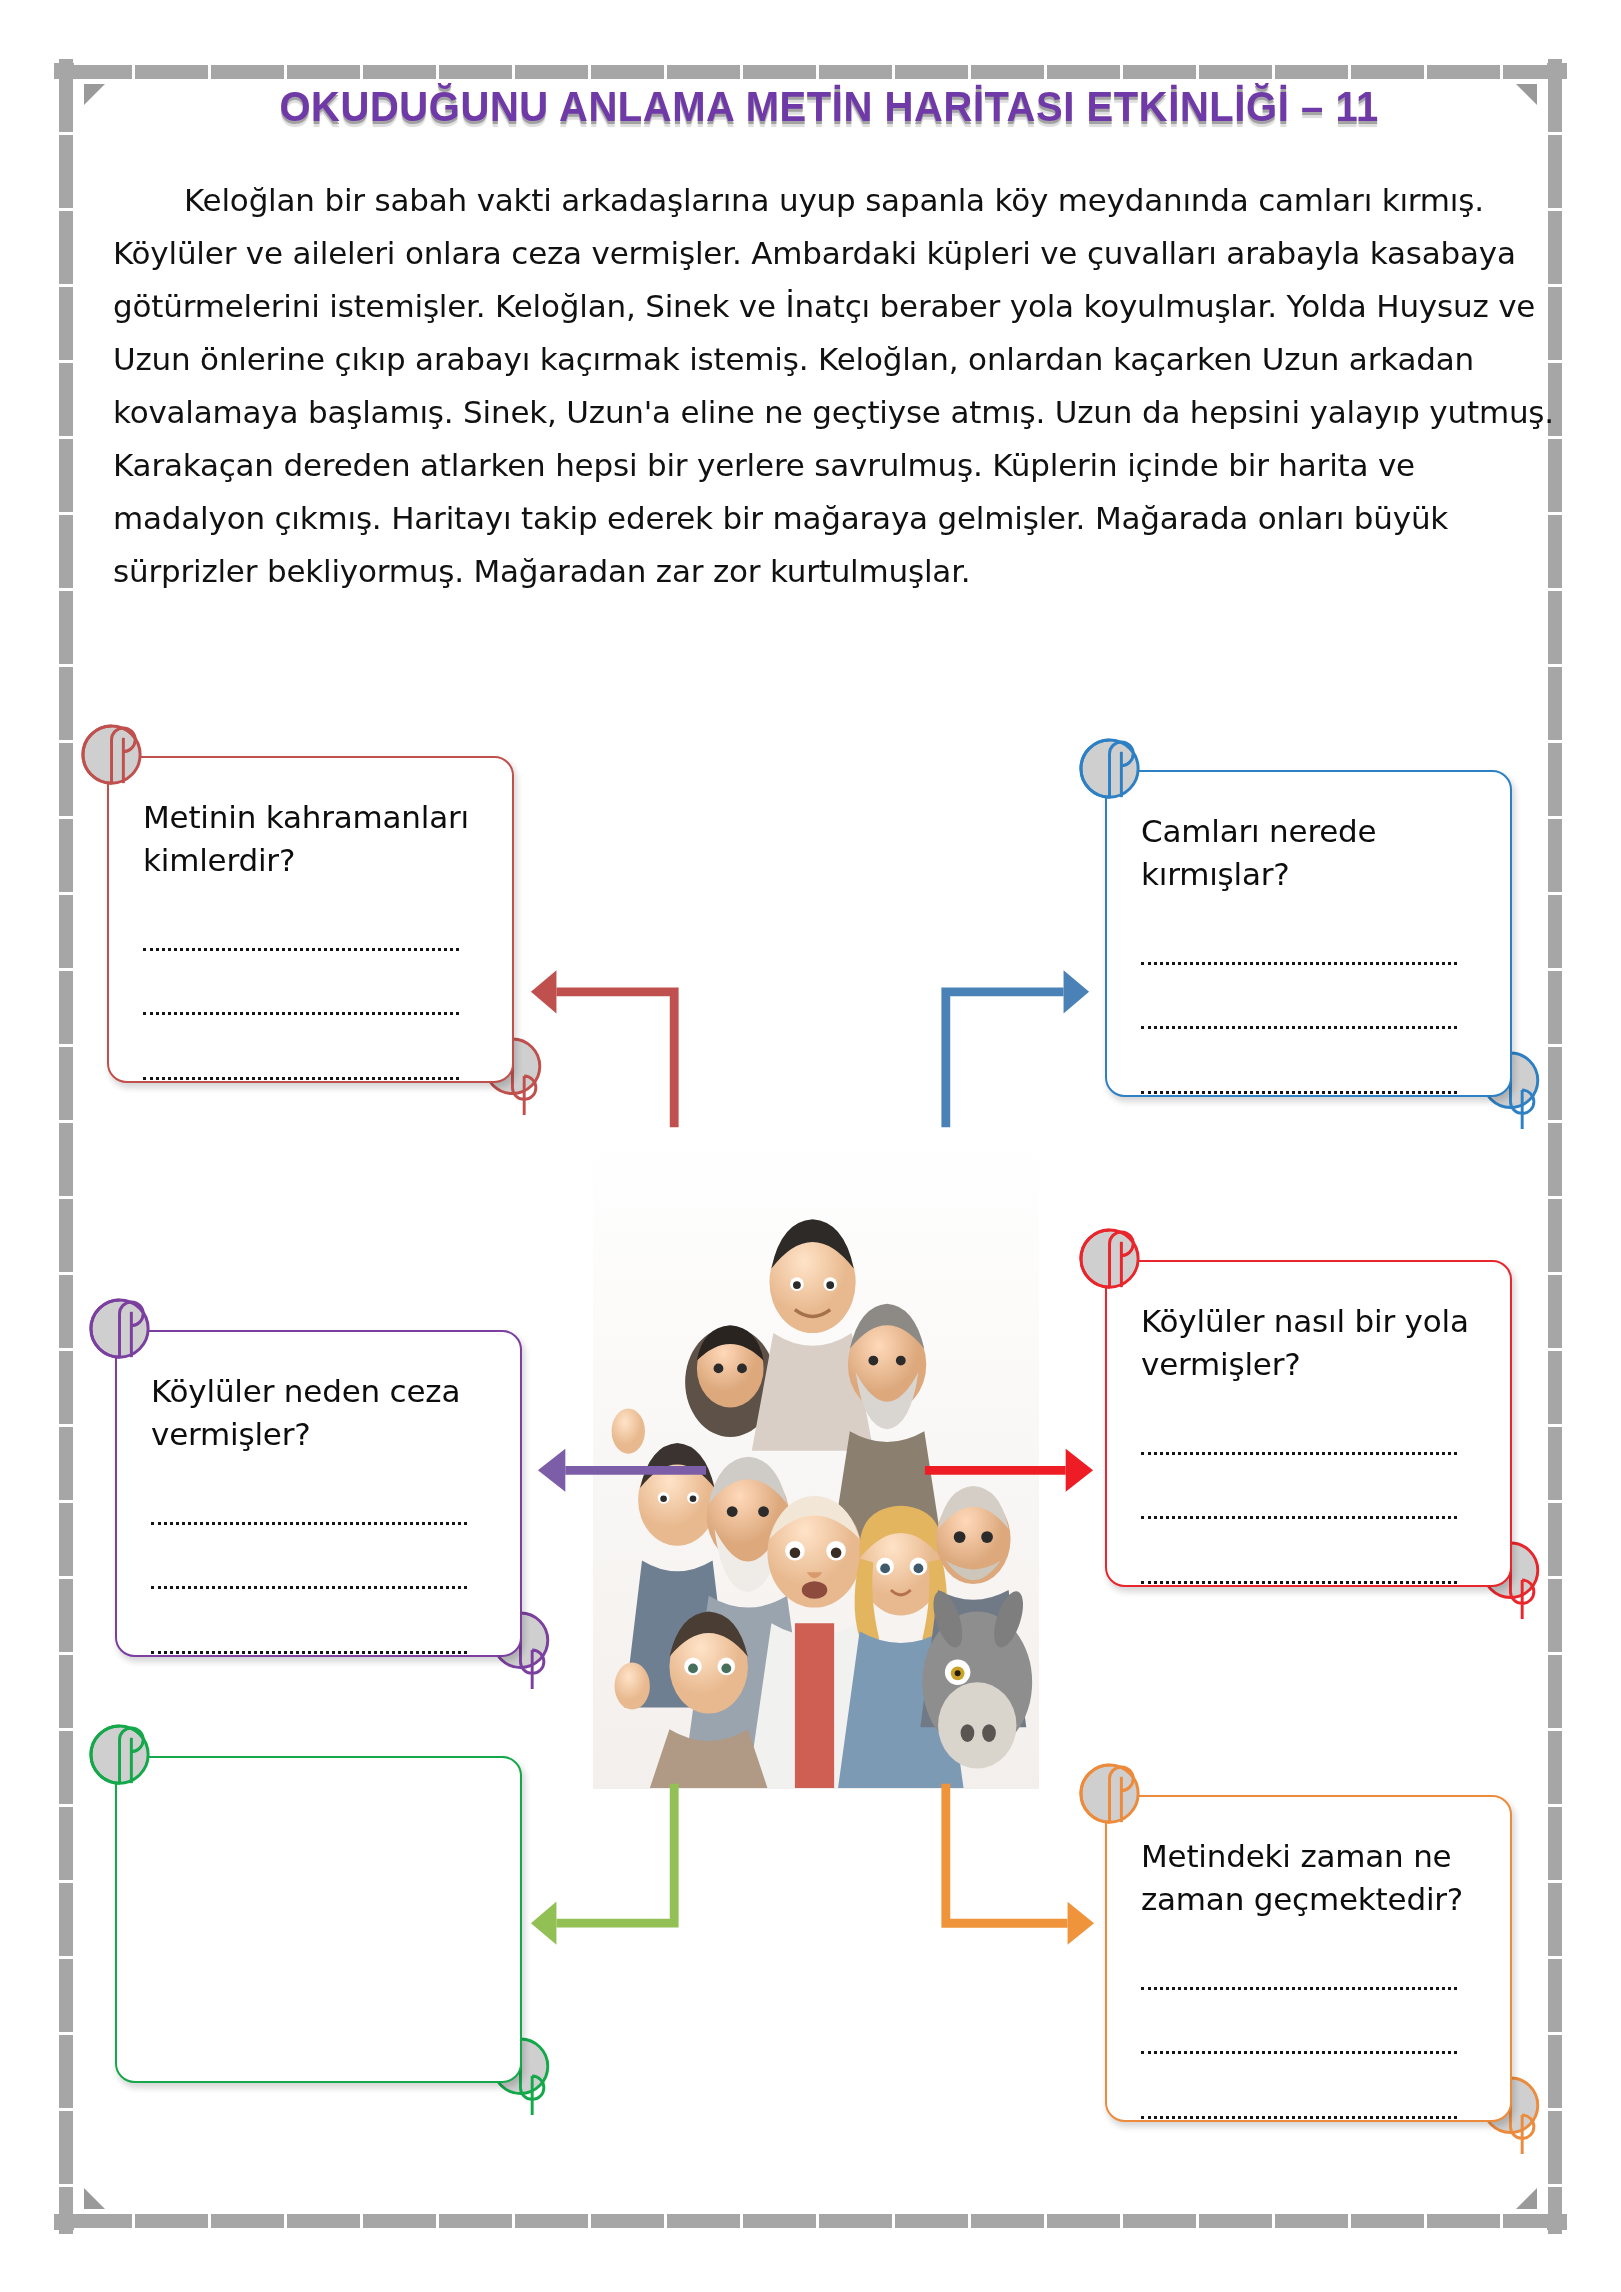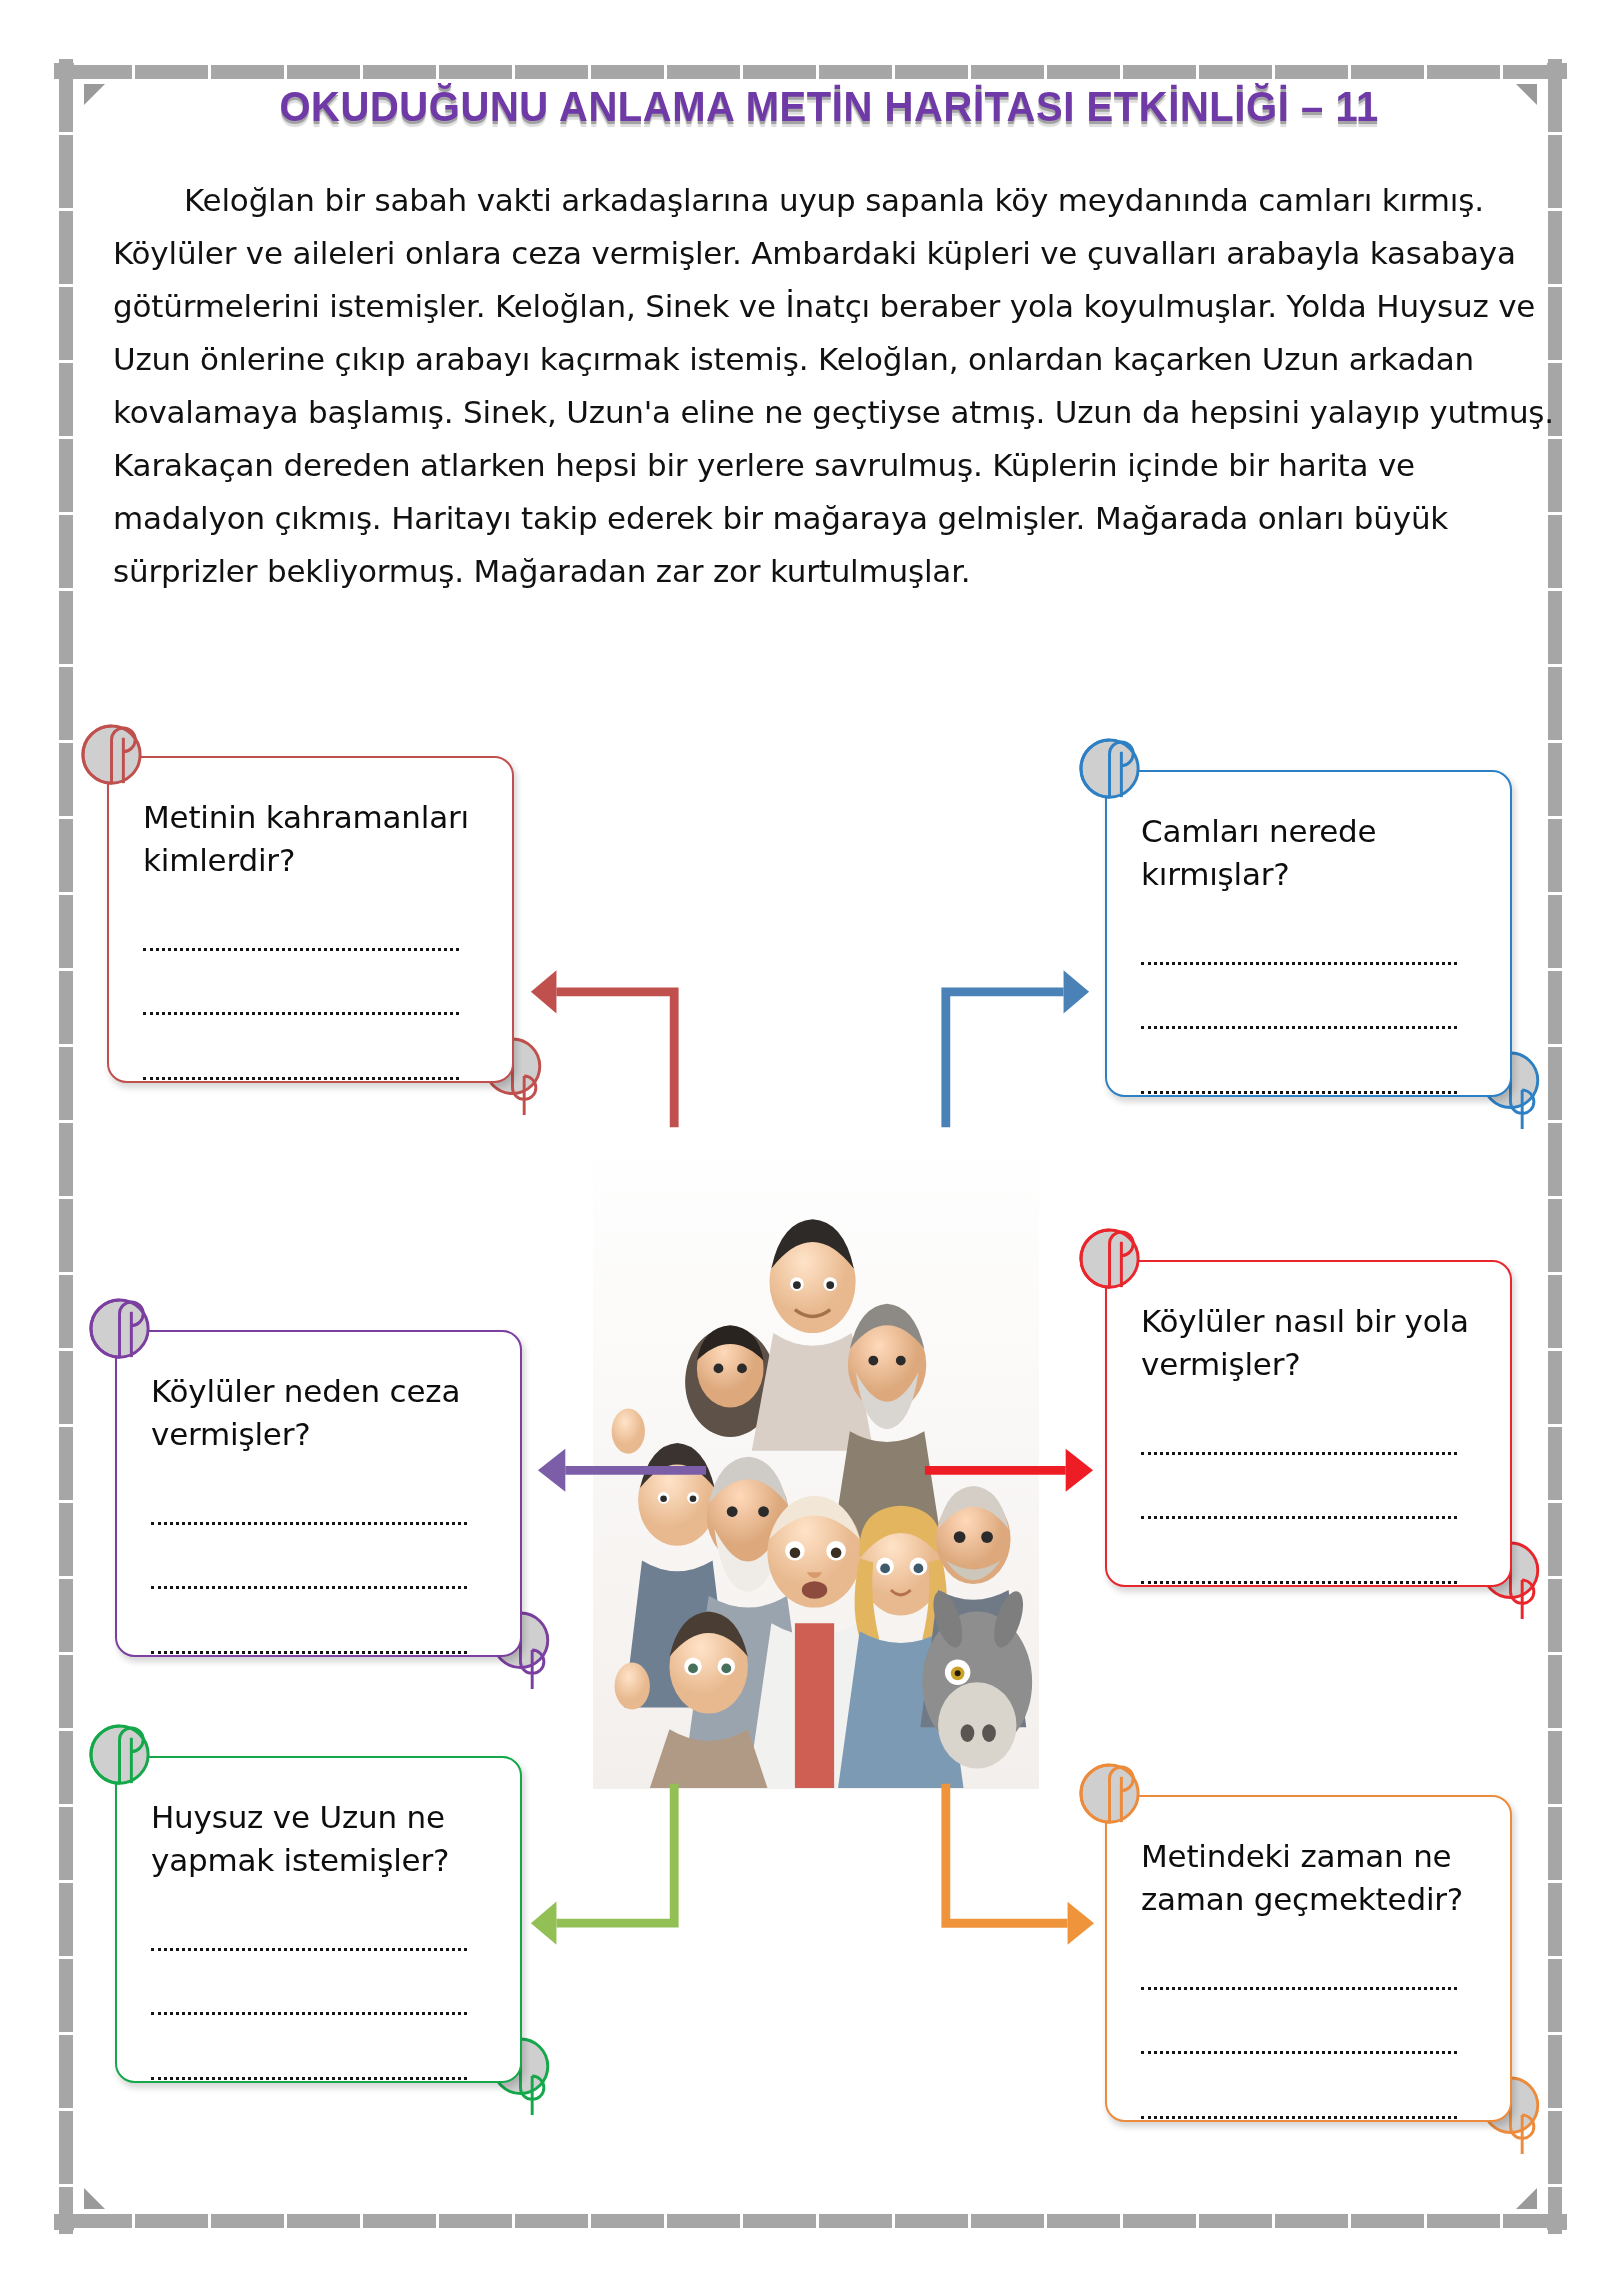--- a/index.html
+++ b/index.html
@@ -364,29 +364,20 @@
           <path d="M34 61 a29 29 0 0 1 0 -58 M34 61 l0 -44 a12 12 0 1 1 12 12" fill="none" stroke="#14A84A" stroke-width="3"></path>
           <path d="M46 15 l0 46" stroke="#14A84A" stroke-width="3" fill="none"></path>
         </svg>
     </div>
     <div class="curl-br">
       <svg viewBox="0 0 74 80">
           <circle cx="38" cy="30" r="28" fill="#cfcfcf" stroke="#14A84A" stroke-width="3"></circle>
           <path d="M38 2 l0 50 a12 12 0 1 0 12 -12 M50 40 l0 40" fill="none" stroke="#14A84A" stroke-width="3"></path>
         </svg>
     </div>
-    <div class="q-body">
-      <div class="q-text">Huysuz ve Uzun ne
-yapmak istemişler?</div>
-      <div class="q-lines">
-        <div class="q-line"></div>
-        <div class="q-line"></div>
-        <div class="q-line"></div>
-      </div>
-    </div>
   </div>
 
   <div class="scroll" style="--c:#ED8B3C; left:1076px; top:1762px; width:470px; height:392px;">
     <div class="sheet"></div>
     <div class="curl-tl">
       <svg viewBox="0 0 72 74">
           <circle cx="34" cy="32" r="29" fill="#cfcfcf" stroke="#ED8B3C" stroke-width="3"></circle>
           <path d="M34 61 a29 29 0 0 1 0 -58 M34 61 l0 -44 a12 12 0 1 1 12 12" fill="none" stroke="#ED8B3C" stroke-width="3"></path>
           <path d="M46 15 l0 46" stroke="#ED8B3C" stroke-width="3" fill="none"></path>
         </svg>

